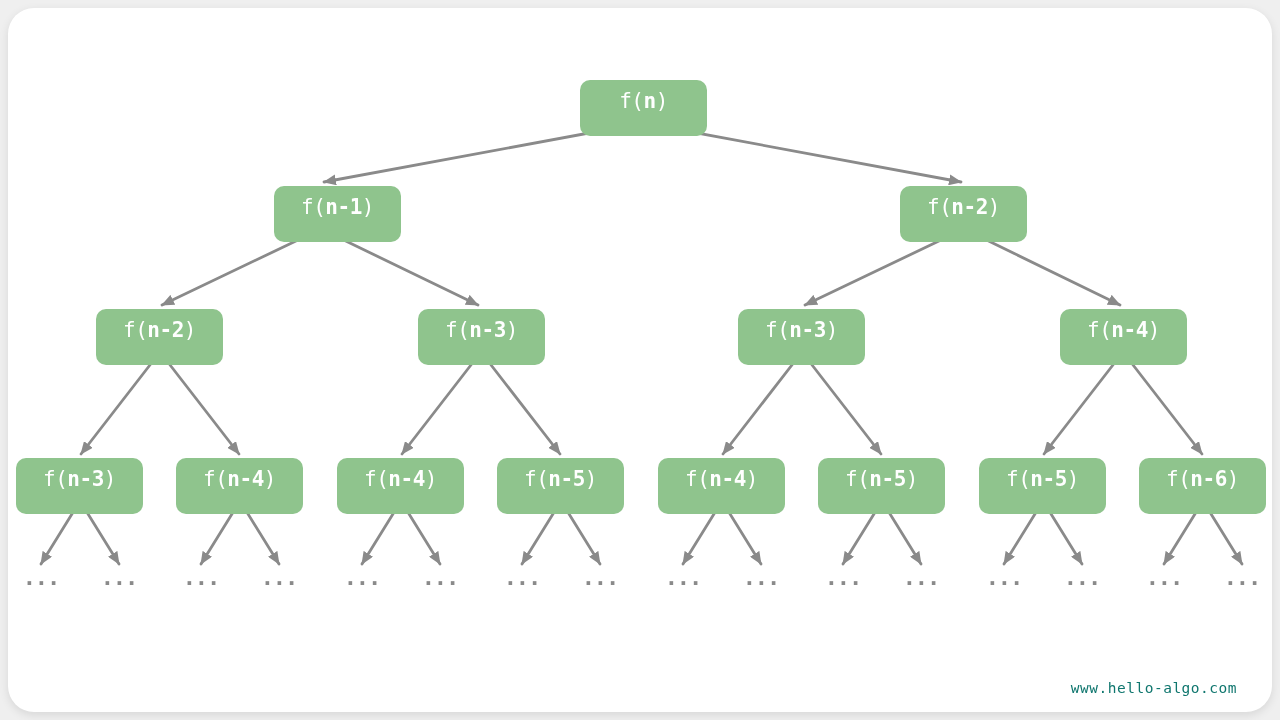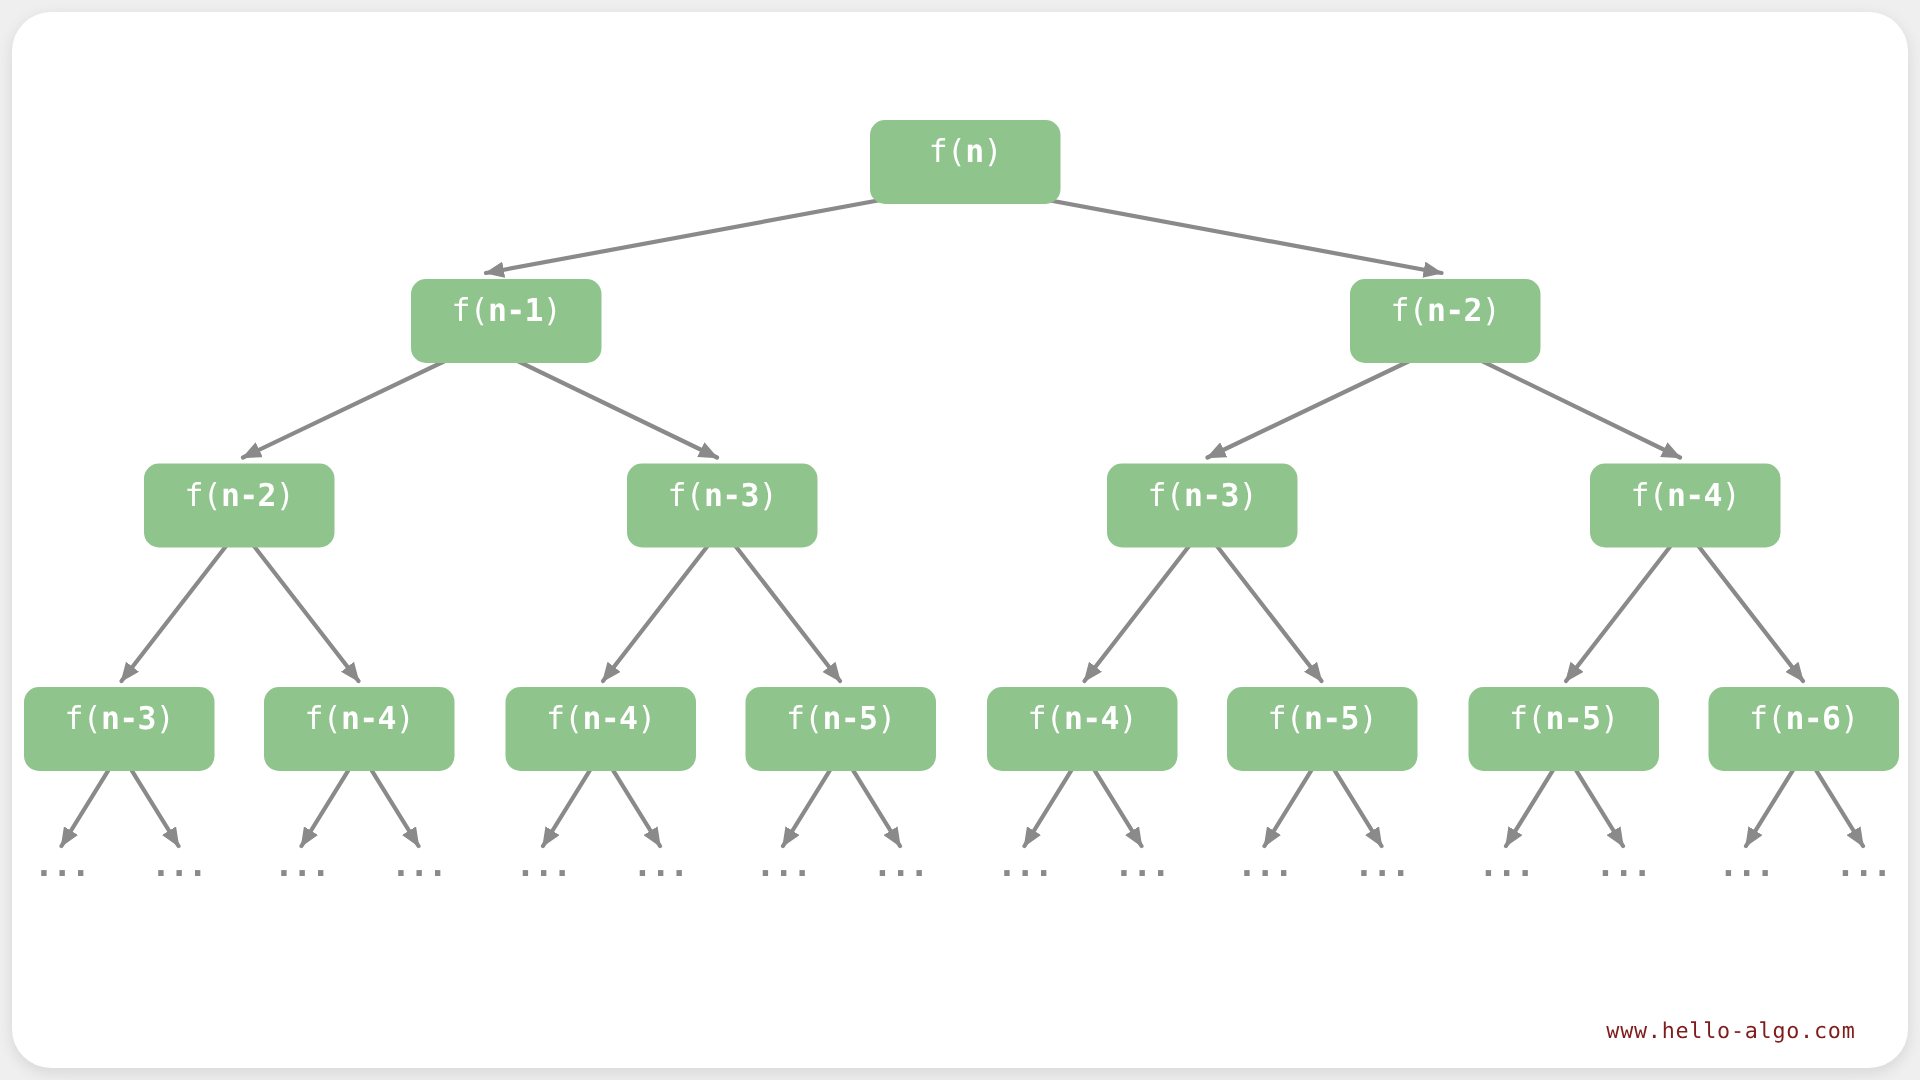--- a/index.html
+++ b/index.html
@@ -55,21 +55,21 @@
     color: #8a8a8a;
     font-size: 22px;
     font-weight: bold;
     letter-spacing: -1px;
     line-height: 24px;
   }
   .watermark {
     position: absolute;
     right: 43px;
     bottom: 24px;
-    color: #7f1d1d;
+    color: #0f766e;
     font-size: 14.5px;
     letter-spacing: 0.5px;
   }
 </style>
 </head>
 <body>
 
 <div class="card"></div>
 
 <svg class="edges" viewBox="0 0 1280 720">

